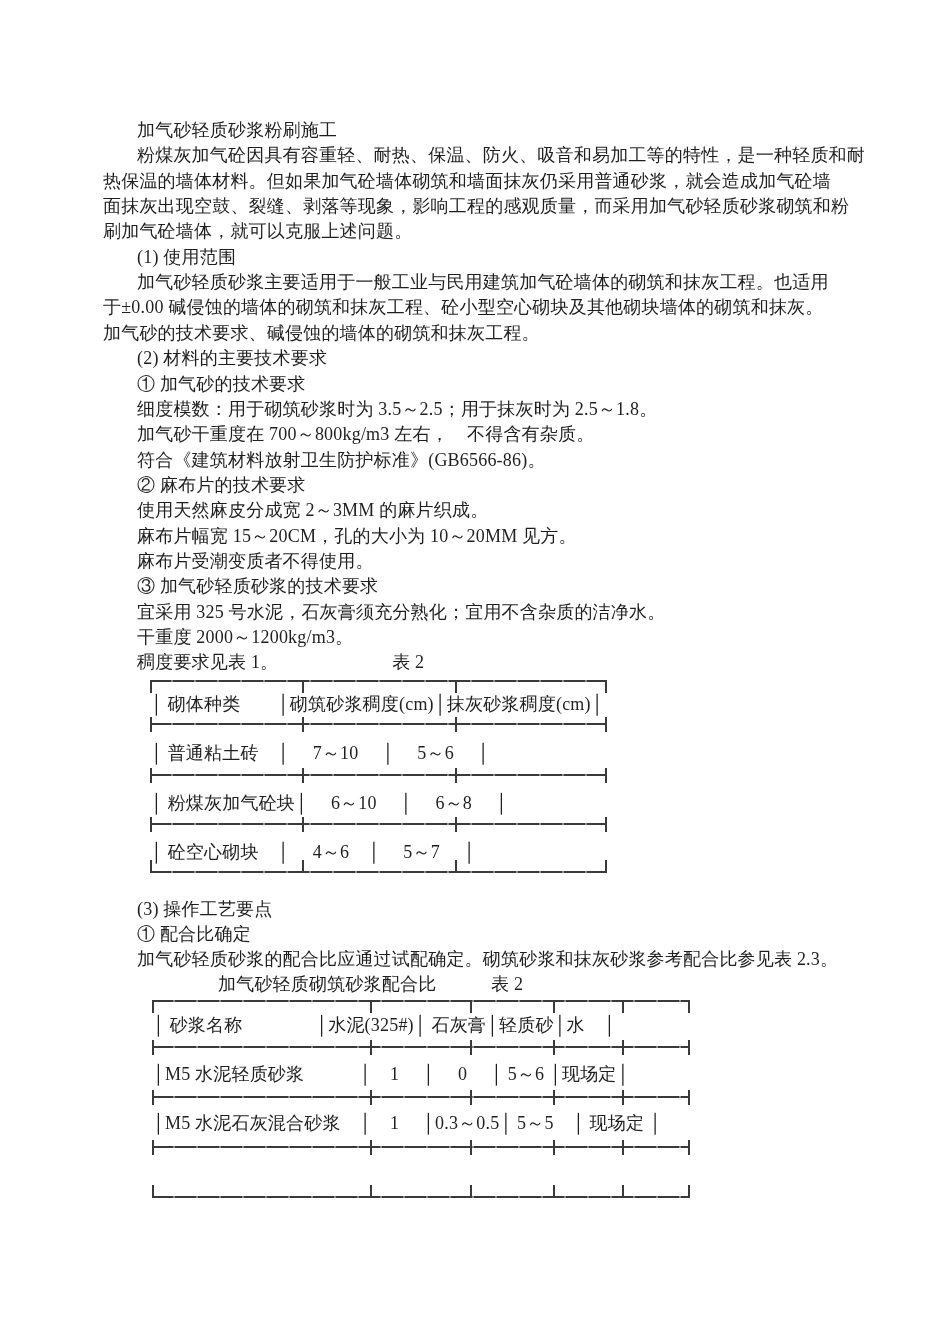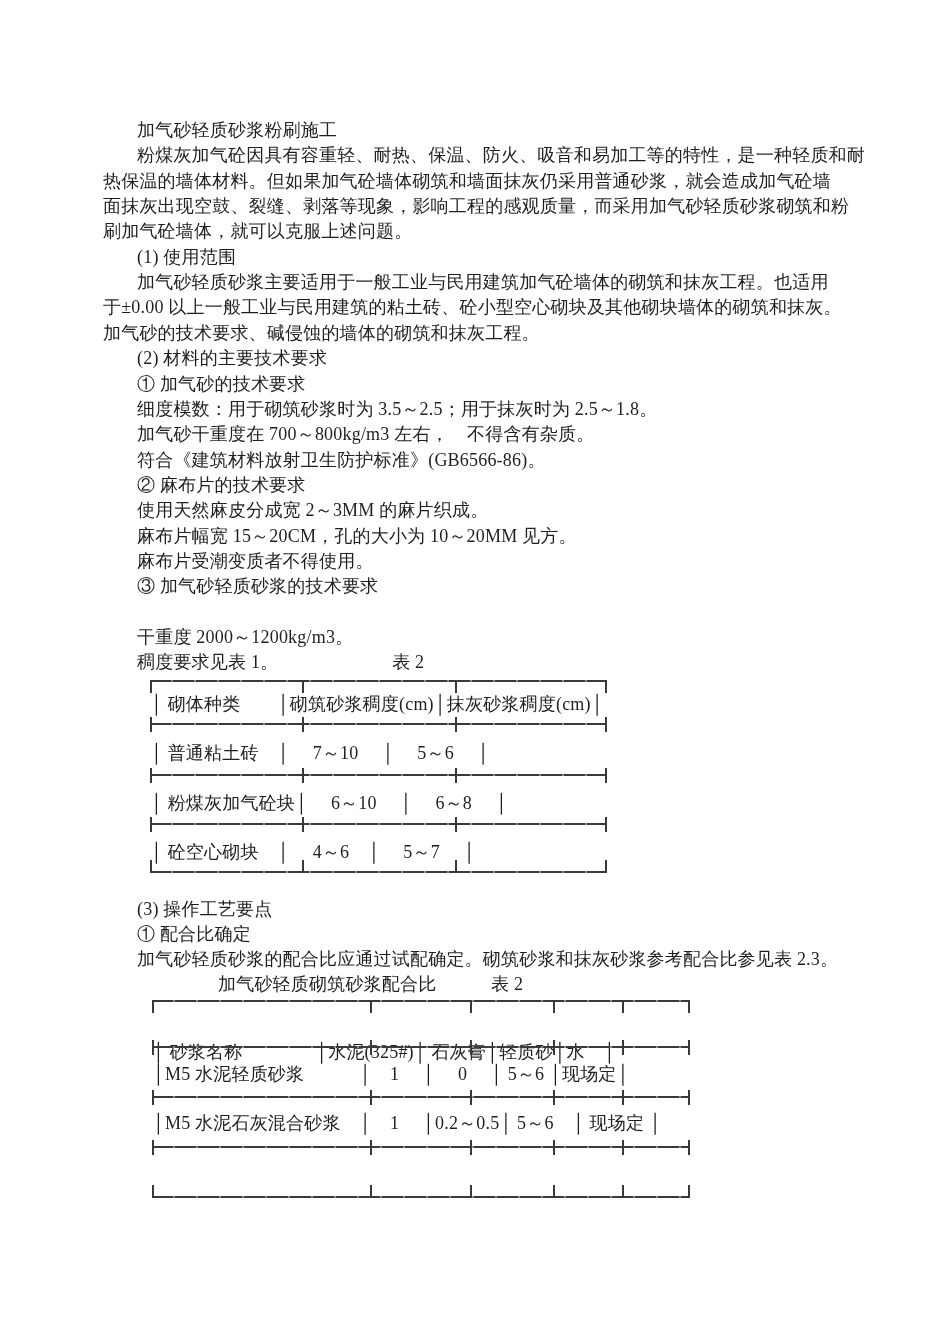--- a/index.html
+++ b/index.html
@@ -47,32 +47,33 @@
 
 <div class="page">
 
   <div class="ln ind" style="top:118px">加气砂轻质砂浆粉刷施工</div>
   <div class="ln ind" style="top:143px">粉煤灰加气砼因具有容重轻、耐热、保温、防火、吸音和易加工等的特性，是一种轻质和耐</div>
   <div class="ln" style="top:194px">面抹灰出现空鼓、裂缝、剥落等现象，影响工程的感观质量，而采用加气砂轻质砂浆砌筑和粉</div>
   <div class="ln" style="top:169px">热保温的墙体材料。但如果加气砼墙体砌筑和墙面抹灰仍采用普通砂浆，就会造成加气砼墙</div>
   <div class="ln" style="top:219px">刷加气砼墙体，就可以克服上述问题。</div>
   <div class="ln ind" style="top:245px">(1) 使用范围</div>
   <div class="ln ind" style="top:270px">加气砂轻质砂浆主要适用于一般工业与民用建筑加气砼墙体的砌筑和抹灰工程。也适用</div>
-  <div class="ln" style="top:295px">于±0.00 以上一般工业与民用建筑的粘土砖、砼小型空心砌块及其他砌块墙体的砌筑和抹灰。</div>
+  <div class="ln" style="top:295px">于±0.00 碱侵蚀的墙体的砌筑和抹灰工程、砼小型空心砌块及其他砌块墙体的砌筑和抹灰。</div>
   <div class="ln" style="top:321px">加气砂的技术要求、碱侵蚀的墙体的砌筑和抹灰工程。</div>
   <div class="ln ind" style="top:346px">(2) 材料的主要技术要求</div>
   <div class="ln ind" style="top:372px">① 加气砂的技术要求</div>
   <div class="ln ind" style="top:397px">细度模数：用于砌筑砂浆时为 3.5～2.5；用于抹灰时为 2.5～1.8。</div>
   <div class="ln ind" style="top:422px">加气砂干重度在 700～800kg/m3 左右，　不得含有杂质。</div>
   <div class="ln ind" style="top:448px">符合《建筑材料放射卫生防护标准》(GB6566-86)。</div>
   <div class="ln ind" style="top:473px">② 麻布片的技术要求</div>
   <div class="ln ind" style="top:498px">使用天然麻皮分成宽 2～3MM 的麻片织成。</div>
   <div class="ln ind" style="top:524px">麻布片幅宽 15～20CM，孔的大小为 10～20MM 见方。</div>
   <div class="ln ind" style="top:549px">麻布片受潮变质者不得使用。</div>
   <div class="ln ind" style="top:574px">③ 加气砂轻质砂浆的技术要求</div>
+  <div class="ln ind" style="top:600px">宜采用 325 号水泥，石灰膏须充分熟化；宜用不含杂质的洁净水。</div>
   <div class="ln ind" style="top:625px">干重度 2000～1200kg/m3。</div>
   <div class="ln ind" style="top:650px">稠度要求见表 1。　　　　　　 表 2</div>
 
   <div class="bline" style="left:150px;top:680px;width:457px">
     <span class="tick down" style="left:0"></span>
     <span class="tick down" style="left:152px"></span>
     <span class="tick down" style="left:305px"></span>
     <span class="tick down" style="left:455px"></span>
   </div>
   <div class="trow" style="left:150px;top:692px">│ 砌体种类　　│砌筑砂浆稠度(cm)│抹灰砂浆稠度(cm)│</div>
@@ -110,39 +111,39 @@
   <div class="ln" style="top:972px;left:218px">加气砂轻质砌筑砂浆配合比　　　表 2</div>
 
   <div class="bline" style="left:152px;top:1000px;width:538px">
     <span class="tick down" style="left:0"></span>
     <span class="tick down" style="left:218px"></span>
     <span class="tick down" style="left:318px"></span>
     <span class="tick down" style="left:401px"></span>
     <span class="tick down" style="left:470px"></span>
     <span class="tick down" style="left:536px"></span>
   </div>
-  <div class="trow" style="left:152px;top:1040px">│ 砂浆名称　　　　│水泥(325#)│ 石灰膏│轻质砂│水　│</div>
+  <div class="trow" style="left:152px;top:1013px">│ 砂浆名称　　　　│水泥(325#)│ 石灰膏│轻质砂│水　│</div>
   <div class="bline" style="left:152px;top:1046px;width:538px">
     <span class="tick cross" style="left:0"></span>
     <span class="tick cross" style="left:218px"></span>
     <span class="tick cross" style="left:318px"></span>
     <span class="tick cross" style="left:401px"></span>
     <span class="tick cross" style="left:470px"></span>
     <span class="tick cross" style="left:536px"></span>
   </div>
   <div class="trow" style="left:152px;top:1062px">│M5 水泥轻质砂浆　　　│　1　 │　 0　 │ 5～6 │现场定│</div>
   <div class="bline" style="left:152px;top:1096px;width:538px">
     <span class="tick cross" style="left:0"></span>
     <span class="tick cross" style="left:218px"></span>
     <span class="tick cross" style="left:318px"></span>
     <span class="tick cross" style="left:401px"></span>
     <span class="tick cross" style="left:470px"></span>
     <span class="tick cross" style="left:536px"></span>
   </div>
-  <div class="trow" style="left:152px;top:1111px">│M5 水泥石灰混合砂浆　│　1　 │0.2～0.5│ 5～6　│ 现场定 │</div>
+  <div class="trow" style="left:152px;top:1111px">│M5 水泥石灰混合砂浆　│　1　 │0.3～0.5│ 5～5　│ 现场定 │</div>
   <div class="bline" style="left:152px;top:1146px;width:538px">
     <span class="tick cross" style="left:0"></span>
     <span class="tick cross" style="left:218px"></span>
     <span class="tick cross" style="left:318px"></span>
     <span class="tick cross" style="left:401px"></span>
     <span class="tick cross" style="left:470px"></span>
     <span class="tick cross" style="left:536px"></span>
   </div>
   <div class="bline" style="left:152px;top:1196px;width:538px">
     <span class="tick up" style="left:0"></span>

